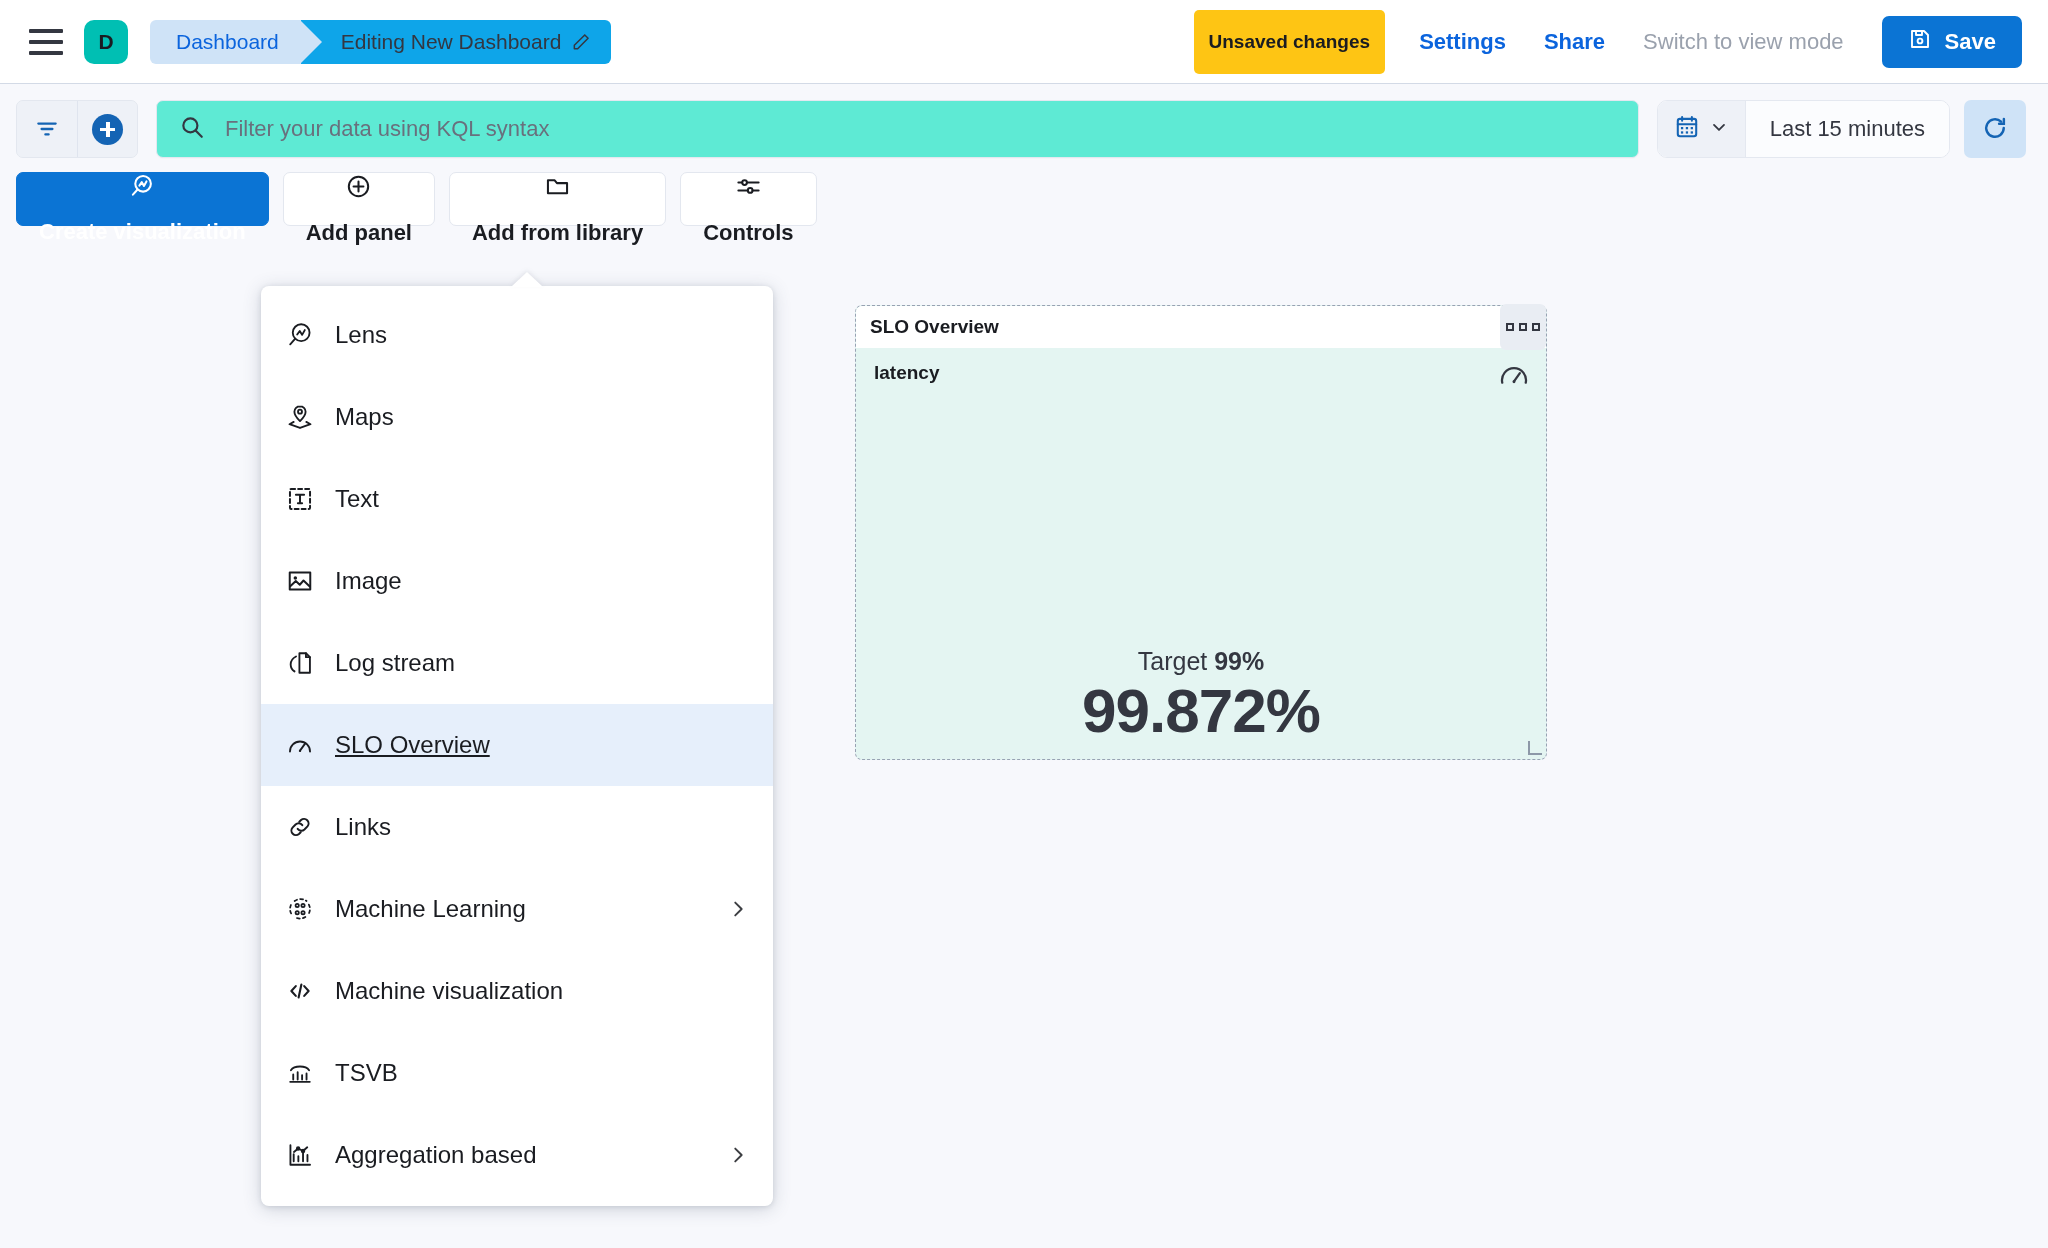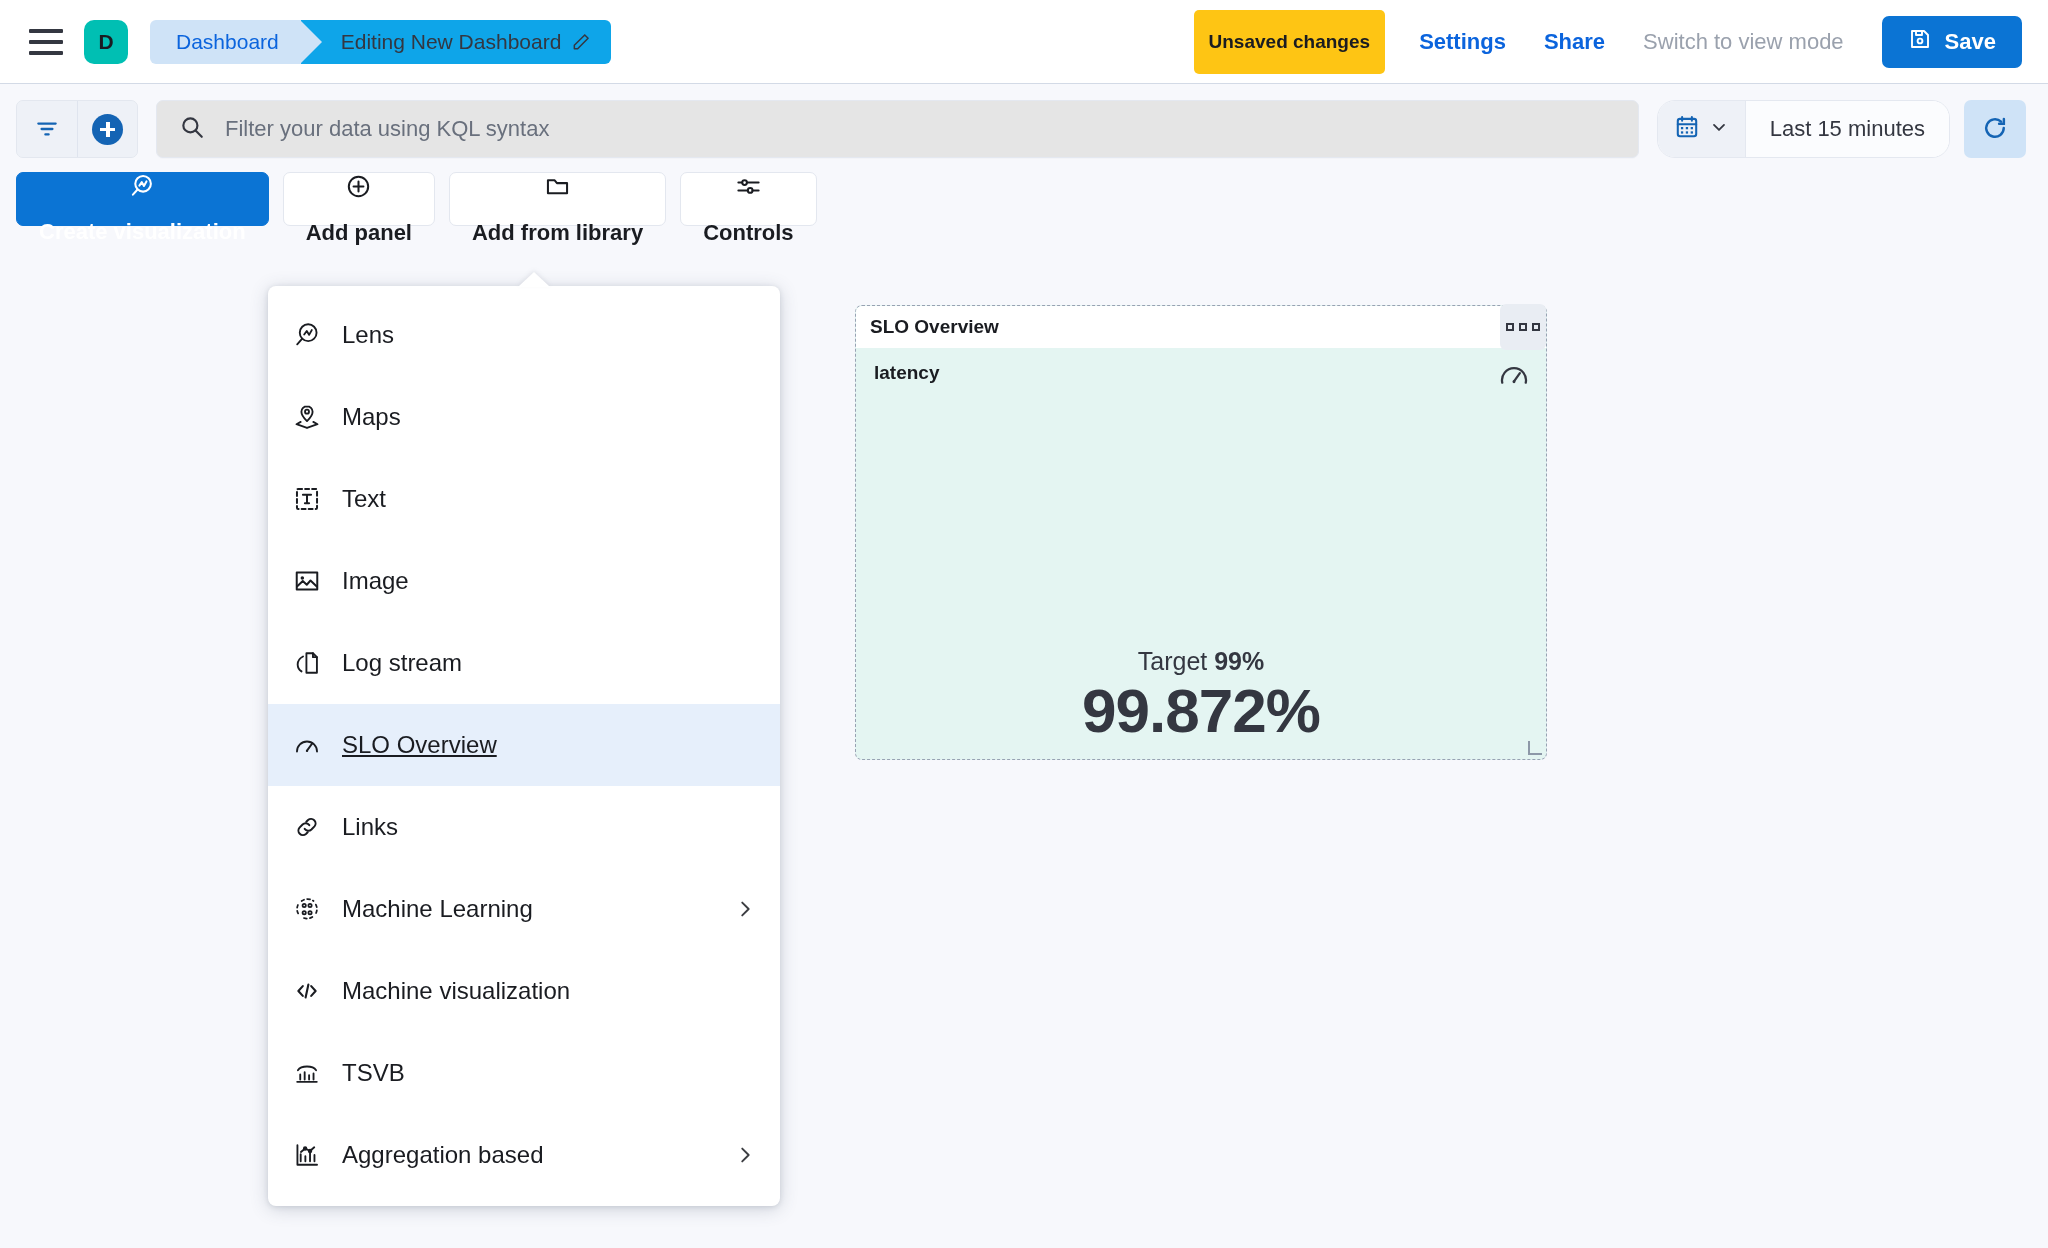--- a/index.html
+++ b/index.html
@@ -142,35 +142,35 @@
     position: relative;
   }
   .plus-circle::before, .plus-circle::after {
     content: ""; position: absolute; background: #fff;
   }
   .plus-circle::before { left: 8px; right: 8px; top: 14px; height: 3.5px; }
   .plus-circle::after { top: 8px; bottom: 8px; left: 14px; width: 3.5px; }
   .kql-input {
     flex: 1;
     height: 58px;
-    background: #e5e5e5;
+    background: #5eead4;
     border: 1px solid #e4e8f0;
     border-radius: 7px;
     display: flex; align-items: center;
     padding: 0 22px;
     gap: 20px;
     cursor: text;
     box-shadow: 0 1px 1px rgba(0,0,0,0.02);
   }
   .kql-placeholder { font-size: 22px; color: #69707d; }
   .date-group {
     display: flex;
     height: 58px;
     border: 1px solid #e4e8f0;
-    border-radius: 18px;
+    border-radius: 10px;
     overflow: hidden;
     margin-left: 18px;
     background: #fff;
   }
   .date-left {
     background: #eef1f7;
     display: flex; align-items: center; gap: 9px;
     padding: 0 16px;
     cursor: pointer;
     border-right: 1px solid #e4e8f0;
@@ -218,21 +218,21 @@
   }
   .tb-btn.primary {
     background: #0b74d4;
     color: #fff;
     border-color: #0b74d4;
   }
 
   
   .popover {
     position: absolute;
-    left: 268px;
+    left: 261px;
     top: 286px;
     width: 512px;
     background: #fff;
     border-radius: 8px;
     box-shadow: 0 3px 18px rgba(65,78,101,0.22), 0 1px 5px rgba(65,78,101,0.15);
     padding: 8px 0 10px 0;
     z-index: 60;
   }
   .popover::before {
     content: "";

